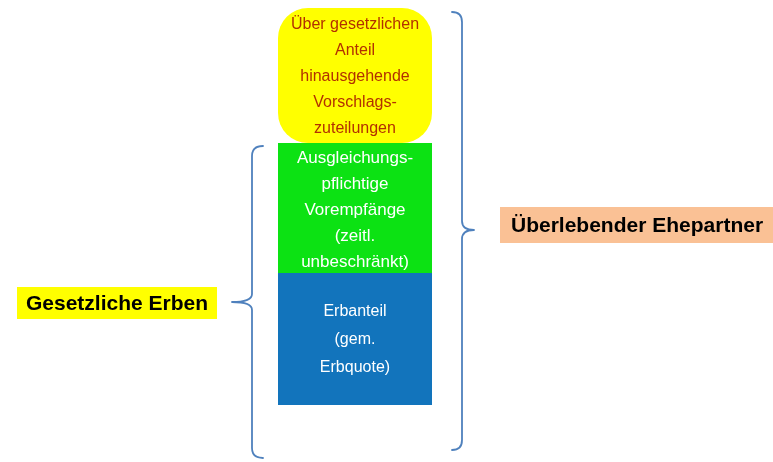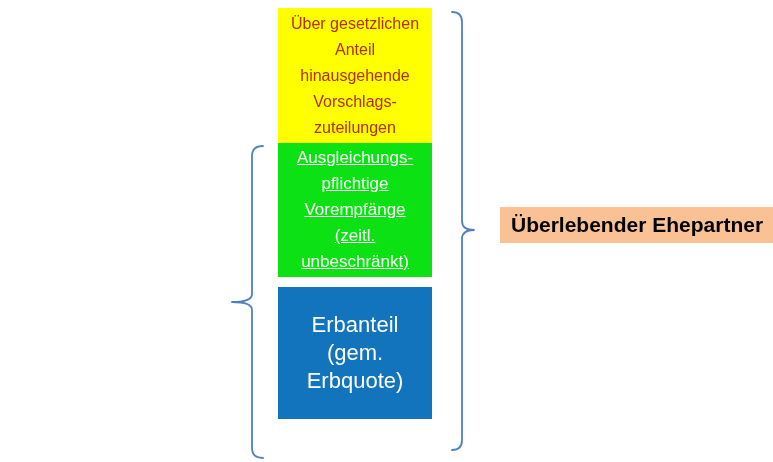--- a/index.html
+++ b/index.html
@@ -26,36 +26,36 @@
     white-space: pre-line;
     box-sizing: border-box;
   }
   .box-vorschlag {
     top: 8px;
     height: 135px;
     background: var(--c-yellow_box, #FFFF00);
     color: var(--c-yellow_box_text, #B23000);
     font-size: 16px;
     line-height: 26px;
+    border-radius: 30px;
   }
   .box-vorempfaenge {
     top: 143px;
     height: 134px;
     background: var(--c-green_box, #0CE213);
     color: var(--c-box_light_text, #FFFFFF);
     font-size: 17px;
     line-height: 26px;
-    text-decoration: underline;
   }
   .box-erbanteil {
-    top: 287px;
+    top: 273px;
     height: 132px;
     background: var(--c-blue_box, #1274BC);
     color: var(--c-box_light_text, #FFFFFF);
-    font-size: 22px;
+    font-size: 16px;
     line-height: 28px;
   }
   .side-label {
     position: absolute;
     font-size: 21px;
     color: var(--c-label_text, #000000);
     padding: 4px 9px;
     white-space: nowrap;
     font-weight: bold;
   }
@@ -105,16 +105,17 @@
 Erbquote)</div>
 
   <svg class="brace brace-right" width="30" height="446" viewBox="0 0 30 446">
     <path d="M4,4 Q14,4 14,14 L14,213 Q14,222 26,222 Q14,222 14,231 L14,432 Q14,442 4,442"></path>
   </svg>
 
   <svg class="brace brace-left" width="40" height="320" viewBox="0 0 40 320">
     <path d="M37,4 Q26,4 26,14 L26,152 Q26,160 6,160 Q26,160 26,168 L26,306 Q26,316 37,316"></path>
   </svg>
 
+  <div class="side-label label-left">Gesetzliche Erben</div>
 
   <div class="side-label label-right">Überlebender Ehepartner</div>
 
 </div>
 
 </body></html>

